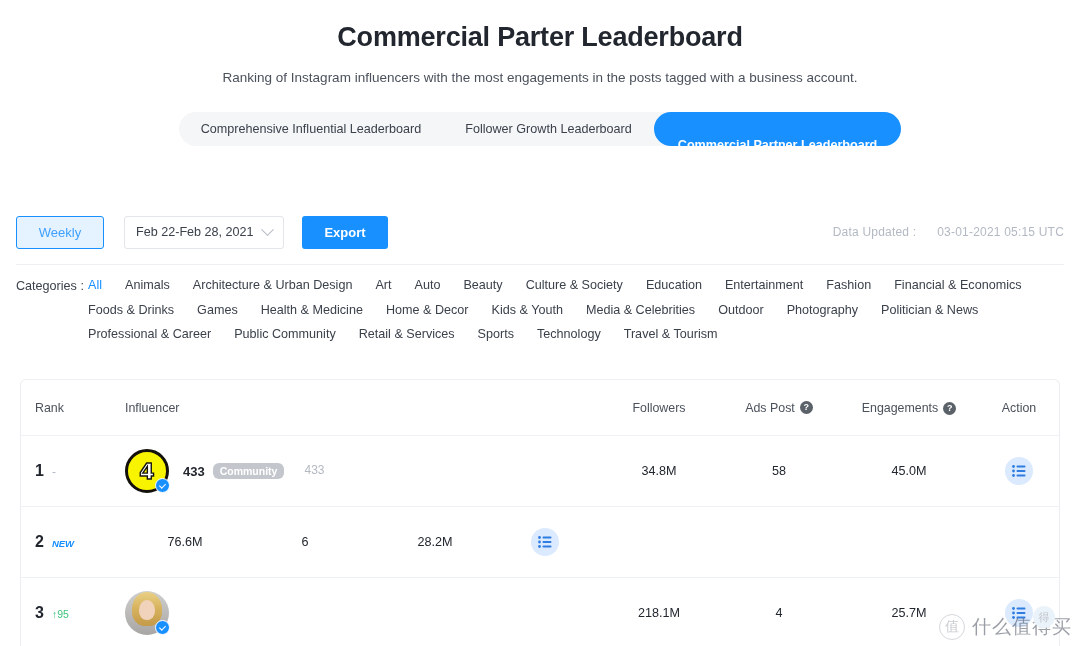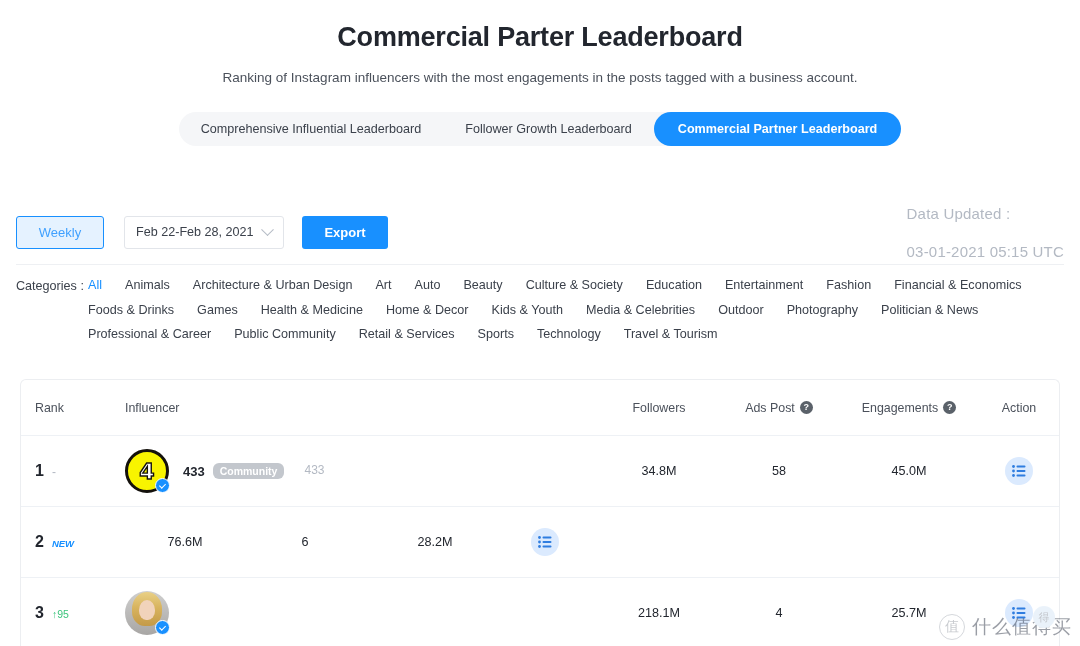--- a/index.html
+++ b/index.html
@@ -45,21 +45,21 @@
     height: 34px;
     line-height: 34px;
     border-radius: 22px;
     cursor: pointer;
     white-space: nowrap;
   }
   .tab.active {
     background: #1890ff;
     color: #ffffff;
     font-weight: 600;
-    padding: 0 24px;
+    padding: 16px 24px;
   }
 
   
   .toolbar {
     position: absolute;
     top: 215px; left: 0; right: 0;
     height: 34px;
     display: flex;
     align-items: center;
     padding: 0 16px;
@@ -98,24 +98,24 @@
     width: 86px; height: 33px;
     background: #1890ff;
     color: #fff;
     border: none; border-radius: 3px;
     font-size: 13px; font-weight: 600;
     display:flex; align-items:center; justify-content:center;
     cursor: pointer;
   }
   .data-updated {
     margin-left: auto;
-    font-size: 15px;
+    font-size: 12px;
     color: #b3b9c3;
     letter-spacing: 0.2px;
-    display:flex; gap:21px;flex-direction:column;
+    display:flex; gap:21px;
   }
 
   
   .cat-sep {
     position:absolute; top:264px; left:16px; right:16px;
     border-top: 1px solid #eef0f3;
   }
   .categories {
     position: absolute;
     top: 278px; left: 16px; right: 16px;
@@ -149,21 +149,21 @@
     display: flex; align-items: center;
     height: 56px;
     border-bottom: 1px solid #eef1f5;
     font-size: 12.4px;
     color: #4b515b;
   }
   .th-rank   { width: 104px; padding-left: 14px; }
   .th-inf    { flex: 1; }
   .th-foll   { width: 120px; text-align: center; }
   .th-ads    { width: 120px; text-align: center; display:flex; align-items:center; justify-content:center; gap:5px; }
-  .th-eng    { width: 140px; text-align: center; display:flex; align-items:center; justify-content:center; gap:5px; }
+  .th-eng    { width: 140px; text-align: center; display:flex; align-items:flex-end; justify-content:center; gap:5px; }
   .th-act    { width: 80px; text-align: center; }
   .help {
     width: 13px; height: 13px; border-radius: 50%;
     background: #5a6169; color: #fff;
     font-size: 9px; font-weight: bold;
     display:inline-flex; align-items:center; justify-content:center;
     cursor: pointer;
     line-height:1;
   }
 

